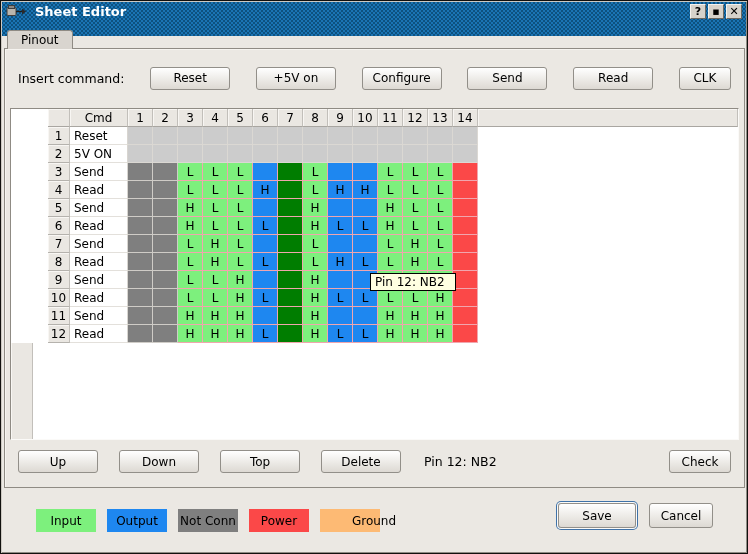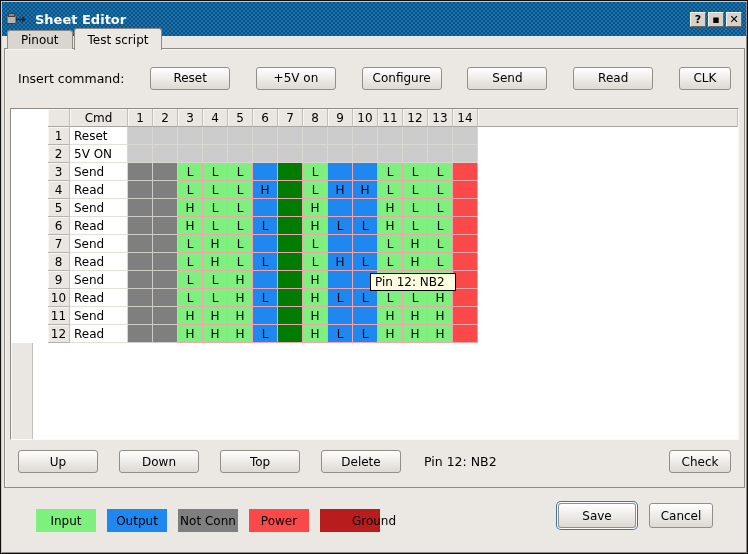--- a/index.html
+++ b/index.html
@@ -9,21 +9,21 @@
   .window {
     position: relative; width: 748px; height: 554px;
     background: #ebe8e3; border: 1px solid #11100e;
     box-shadow: inset 1px 1px 0 #cdc9c2, inset -1px -1px 0 #8f8b84;
     overflow: hidden;
   }
 
   
   .titlebar {
     position: absolute; left: 1px; top: 1px; right: 1px; height: 21px;
-    display: flex; align-items: center; padding: 17px 4px;
+    display: flex; align-items: flex-end; padding: 17px 4px;
     background-color: #1a74b4;
     background-image:
       radial-gradient(#0d517f 30%, rgba(0,0,0,0) 34%),
       radial-gradient(#0d517f 30%, rgba(0,0,0,0) 34%);
     background-size: 4px 4px; background-position: 0 1px, 2px 3px;
   }
   .title { color: #fff; font-size: 13px; font-weight: bold; margin-left: 7px; }
   .tb-buttons { margin-left: auto; display: flex; gap: 2px; }
   .tb-btn {
     width: 16px; height: 15px; background: #d6d2ca; color: #000;
@@ -148,21 +148,20 @@
     <span class="title">Sheet Editor</span>
     <span class="tb-buttons">
       <span class="tb-btn">?</span>
       <span class="tb-btn">▪</span>
       <span class="tb-btn">✕</span>
     </span>
   </div>
 
   <div class="tabbar">
       <div class="tab">Pinout</div>
-      <div class="tab active">Test script</div>
     </div>
 
   <div class="tabpanel">
 
     <div class="insert-row">
       <span class="insert-label">Insert command:</span>
     <div class="btn btn-cmd">Reset</div>
         <div class="btn btn-cmd">+5V on</div>
         <div class="btn btn-cmd">Configure</div>
         <div class="btn btn-cmd">Send</div>
@@ -424,21 +423,21 @@
 
   </div>
 
   <div class="tooltip">Pin 12: NB2</div>
 
   <div class="legend">
       <div class="legend-item" style="background: rgb(125, 240, 125);">Input</div>
       <div class="legend-item" style="background: rgb(30, 135, 240);">Output</div>
       <div class="legend-item" style="background: rgb(127, 127, 127);">Not Conn</div>
       <div class="legend-item" style="background: rgb(251, 72, 72);">Power</div>
-      <div class="legend-item" style="background: #b91c1c; padding-left: 48px;">Ground</div>
+      <div class="legend-item" style="background: #fdba74; padding-left: 48px;">Ground</div>
     </div>
 
   <div class="actions">
     <div class="btn btn-save">Save</div>
     <div class="btn btn-cancel">Cancel</div>
   </div>
 
 </div>
 
 </body></html>

